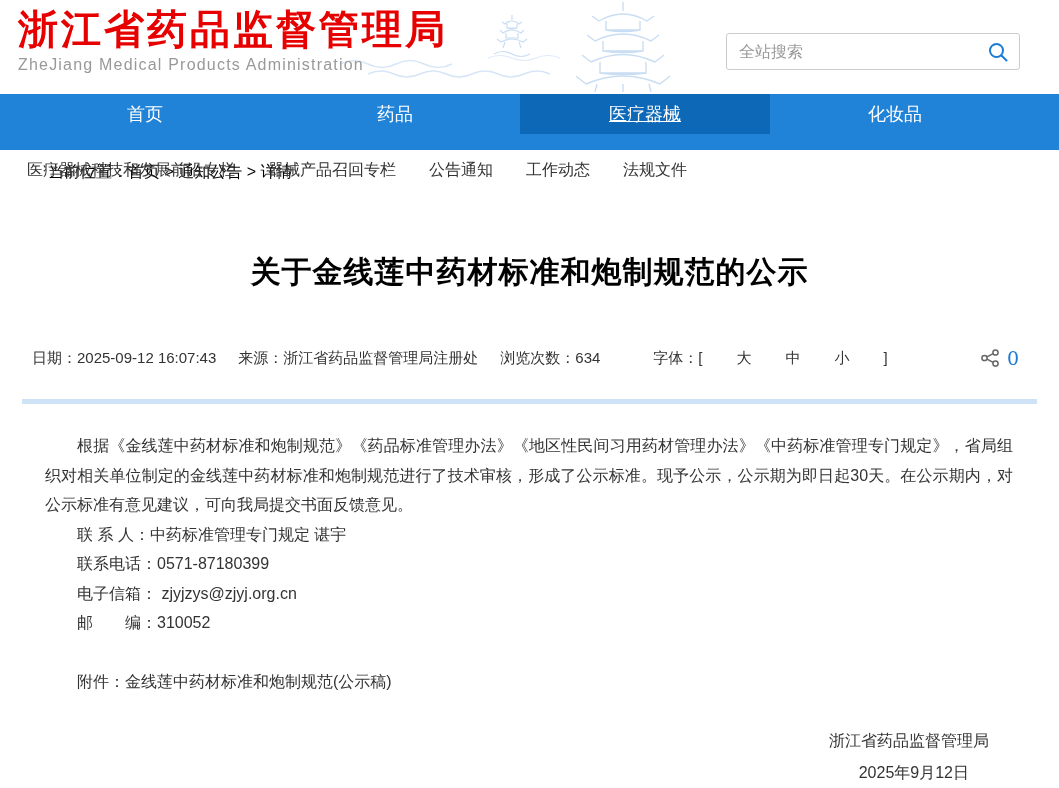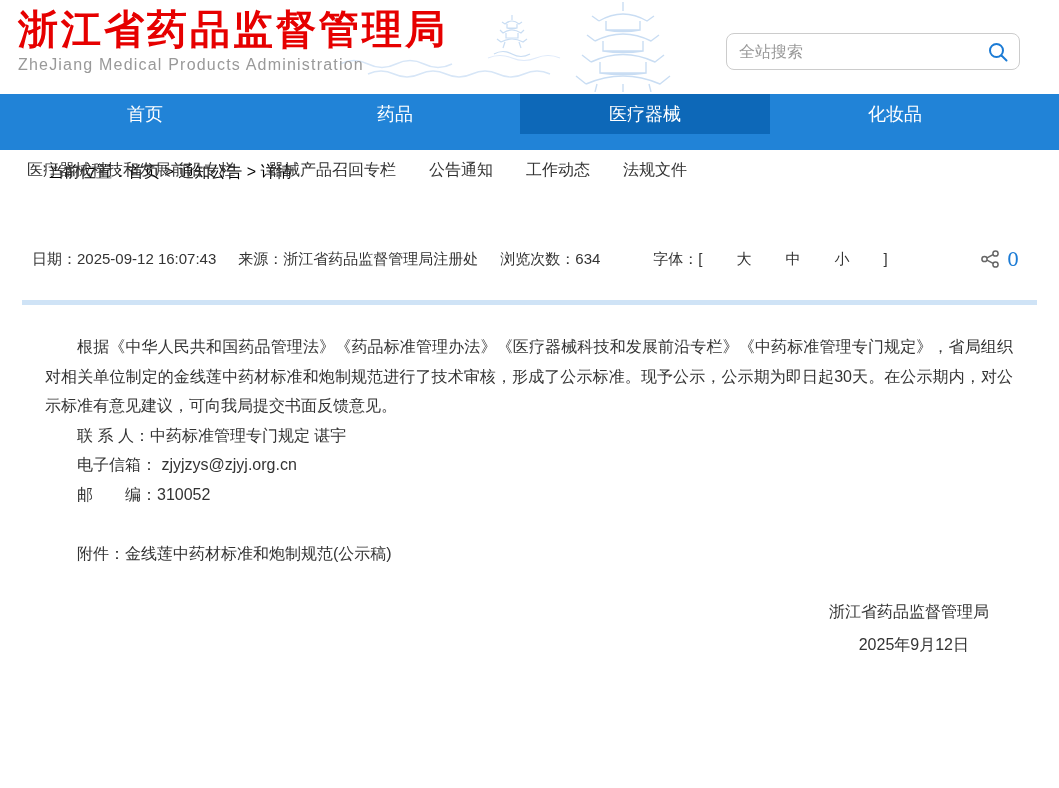--- a/index.html
+++ b/index.html
@@ -5,29 +5,29 @@
   * { margin:0; padding:0; box-sizing:border-box; }
   html,body { width:1059px; background:#fff; }
   body { font-family:"Liberation Sans","DejaVu Sans",sans-serif; color:#333; position:relative; height:788px; overflow:hidden; }
 
   
   .header { position:relative; height:94px; background:#fff; }
   .deco { position:absolute; pointer-events:none; z-index:0; }
   .logo { position:absolute; left:18px; top:4px; z-index:1; }
   .logo-cn { font-family:"DejaVu Serif","Liberation Serif",serif; font-weight:bold; font-size:40px; letter-spacing:3px; color:#e60000; line-height:50px; }
   .logo-en { font-size:16px; letter-spacing:1.2px; color:#999; margin-top:2px; }
-  .search-box { position:absolute; left:726px; top:33px; width:294px; height:37px; border:1px solid #ccc; border-radius:8px; background:#fff; display:flex; align-items:center; z-index:2; }
+  .search-box { position:absolute; left:726px; top:33px; width:294px; height:37px; border:1px solid #ccc; border-radius:3px; background:#fff; display:flex; align-items:center; z-index:2; }
   .search-box input { flex:1; border:none; outline:none; font-size:16px; padding:0 10px 0 12px; color:#333; background:transparent; font-family:inherit; }
   .search-box input::placeholder { color:#999; }
   .search-btn { width:42px; height:100%; border:none; background:transparent; display:flex; align-items:center; justify-content:center; cursor:pointer; }
 
   
   .nav { height:56px; background:#2183d7; display:flex; padding-left:20px; }
   .nav-item { width:250px; height:40px; line-height:40px; text-align:center; color:#fff; font-size:18px; cursor:pointer; }
-  .nav-item.active { background:#0d68b8; }
+  .nav-item.active { background:#0d68b8;text-decoration:underline; }
 
   
   .subnav-wrap { position:relative; height:44px; }
   .breadcrumb { position:absolute; left:8px; top:12px; font-size:16px; color:#000000; white-space:nowrap; z-index:0;margin-left:40px; }
   .subnav { position:absolute; left:27px; top:10px; display:flex; gap:33px; z-index:1; }
   .subnav a { font-size:16px; color:#333; text-decoration:none; white-space:nowrap; cursor:pointer; }
 
   
   .article { position:relative; }
   .article-title { margin-top:58px; text-align:center; font-size:30px; font-weight:bold; color:#000; letter-spacing:1px; }
@@ -111,41 +111,43 @@
     <a>医疗器械科技和发展前沿专栏</a>
     <a>器械产品召回专栏</a>
     <a>公告通知</a>
     <a>工作动态</a>
     <a>法规文件</a>
   </div>
 </div>
 
 <div class="article">
 
+  <h1 class="article-title">关于金线莲中药材标准和炮制规范的公示</h1>
 
   <div class="meta-row">
     <span class="seg">日期：2025-09-12 16:07:43</span><span class="seg">来源：浙江省药品监督管理局注册处</span><span class="seg">浏览次数：634</span><span class="font-sizer"><span>字体：[</span><span>大</span><span>中</span><span>小</span><span>]</span></span>
 
     <span class="share">
       <svg width="19" height="18" viewBox="0 0 19 18" fill="none" stroke="#666" stroke-width="1.5">
         <circle cx="14.5" cy="3.5" r="2.6"></circle>
         <circle cx="3.5" cy="9" r="2.6"></circle>
         <circle cx="14.5" cy="14.5" r="2.6"></circle>
         <path d="M6 7.8 L12.1 4.6 M6 10.2 L12.1 13.4"></path>
       </svg>
       <span class="share-count">0</span>
     </span>
   </div>
 
   <div class="divider"></div>
 
   <div class="content">
-    <p class="body-p">根据《中华人民共和国药品管理法》《药品标准管理办法》《医疗器械科技和发展前沿专栏》《中药标准管理专门规定》，省局组织对相关单位制定的金线莲中药材标准和炮制规范进行了技术审核，形成了公示标准。现予公示，公示期为即日起30天。在公示期内，对公示标准有意见建议，可向我局提交书面反馈意见。</p>
+    <p class="body-p">根据《金线莲中药材标准和炮制规范》《药品标准管理办法》《地区性民间习用药材管理办法》《中药标准管理专门规定》，省局组织对相关单位制定的金线莲中药材标准和炮制规范进行了技术审核，形成了公示标准。现予公示，公示期为即日起30天。在公示期内，对公示标准有意见建议，可向我局提交书面反馈意见。</p>
 
     <div class="contact-line">联 系 人：中药标准管理专门规定 谌宇</div>
+    <div class="contact-line">联系电话：0571-87180399</div>
     <div class="contact-line">电子信箱： zjyjzys@zjyj.org.cn</div>
     <div class="contact-line">邮　　编：310052</div>
 
     <div class="blank-line"></div>
 
     <div class="attachment">附件：金线莲中药材标准和炮制规范(公示稿)</div>
 
     <div class="sig-block">
       <div class="sig-name">浙江省药品监督管理局</div>
       <div class="sig-date">2025年9月12日</div>

